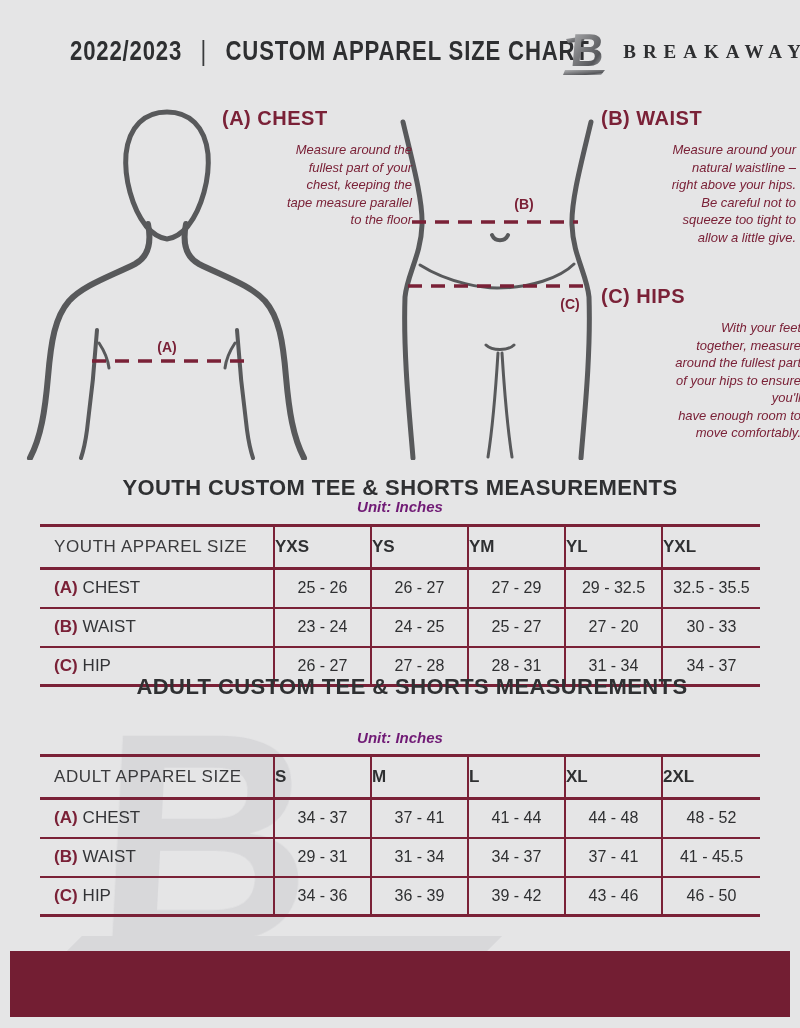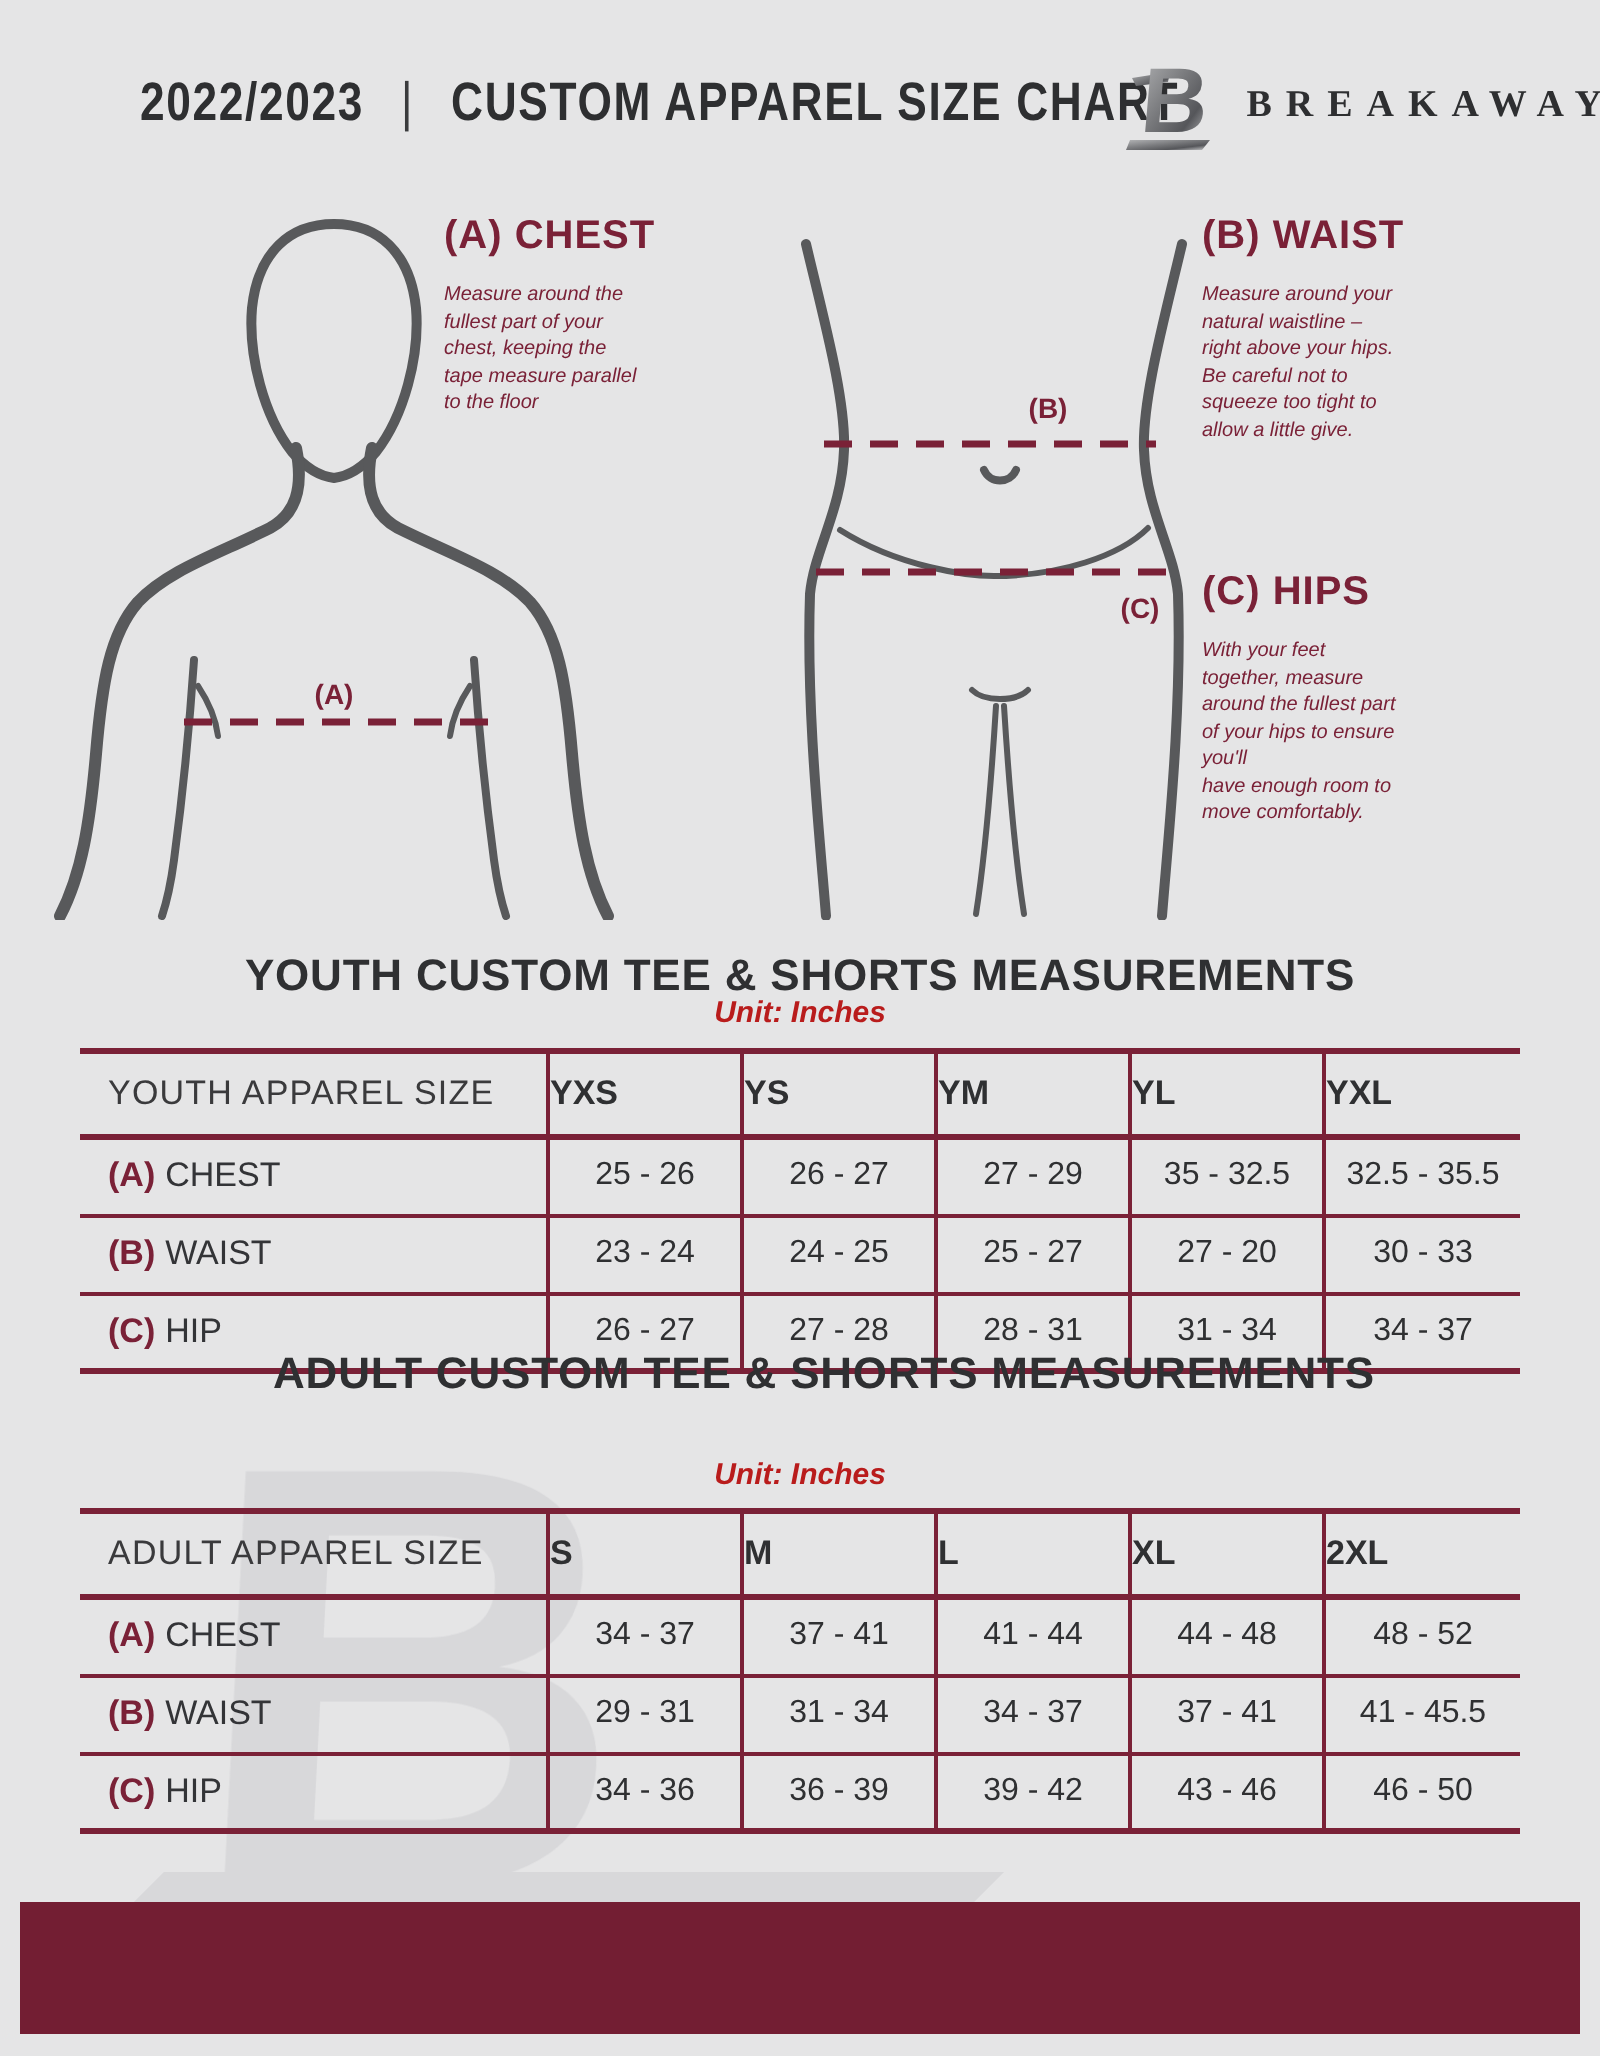--- a/index.html
+++ b/index.html
@@ -18,28 +18,28 @@
   }
   .title-sep { font-weight:400; color:#3a3b3d; margin:0 14px; }
   .brand-wrap { position:absolute; right:28px; top:22px; display:flex; align-items:center; }
   .brand-text { font-weight:bold; font-size:19px; letter-spacing:7px; color:#2e2f31; margin-left:14px;font-family:Liberation Serif, serif; }
   
   .guide { position:absolute; left:0; top:0; width:800px; height:470px; z-index:2; }
   .fig { position:absolute; }
   .guide-block { position:absolute; }
   .guide-heading { font-size:20px; font-weight:800; letter-spacing:0.5px; color:#7a2137; }
   .guide-body {
-    margin-top:11px; font-size:10px; font-style:italic; line-height:1.35;
-    color:#7a2137; white-space:pre-line;
+    margin-top:11px; font-size:13px; font-style:italic; line-height:1.35;
+    color:#7a2137; white-space:pre-line;text-align:right;
   }
   
   .section-title { position:absolute; left:0; width:800px; text-align:center;
     font-size:22px; font-weight:bold; letter-spacing:0.4px; color:#2f3032; z-index:2; }
   .section-unit { position:absolute; left:0; width:800px; text-align:center;
-    font-size:15px; font-style:italic; font-weight:bold; color:#b91c1c; z-index:2; }
+    font-size:15px; font-style:italic; font-weight:bold; color:#701a75; z-index:2; }
   table.size-table {
     position:absolute; left:40px; width:720px; table-layout:fixed;
     border-collapse:collapse; z-index:2;
     border-top:3px solid #7a2137; border-bottom:3px solid #7a2137;
   }
   table.size-table thead tr { height:43px; border-bottom:3px solid #7a2137; }
   table.size-table tbody tr { height:39px; }
   table.size-table tbody tr + tr { border-top:2px solid #7a2137; }
   table.size-table th, table.size-table td { border:none; background:transparent; }
   table.size-table th + th, table.size-table td + td { border-left:2px solid #7a2137; }
@@ -171,21 +171,21 @@
         <th class="colhead">YL</th>
         <th class="colhead">YXL</th>
       </tr>
     </thead>
     <tbody>
       <tr>
         <td class="rowlabel"><span class="key">(A)</span><span>CHEST</span></td>
         <td class="val">25 - 26</td>
         <td class="val">26 - 27</td>
         <td class="val">27 - 29</td>
-        <td class="val">35 - 32.5</td>
+        <td class="val">29 - 32.5</td>
         <td class="val">32.5 - 35.5</td>
       </tr>
       <tr>
         <td class="rowlabel"><span class="key">(B)</span><span>WAIST</span></td>
         <td class="val">23 - 24</td>
         <td class="val">24 - 25</td>
         <td class="val">25 - 27</td>
         <td class="val">27 - 20</td>
         <td class="val">30 - 33</td>
       </tr>

